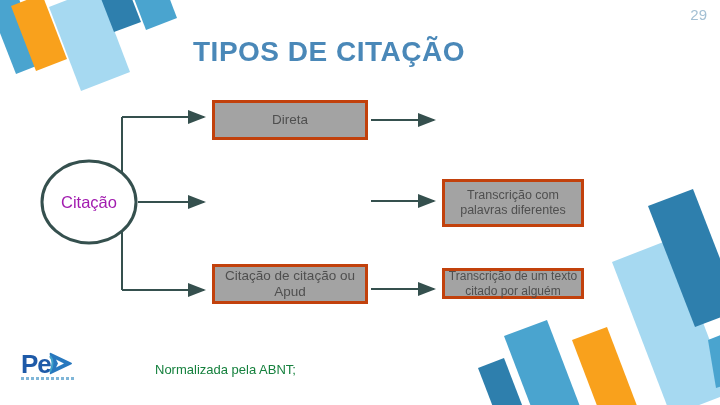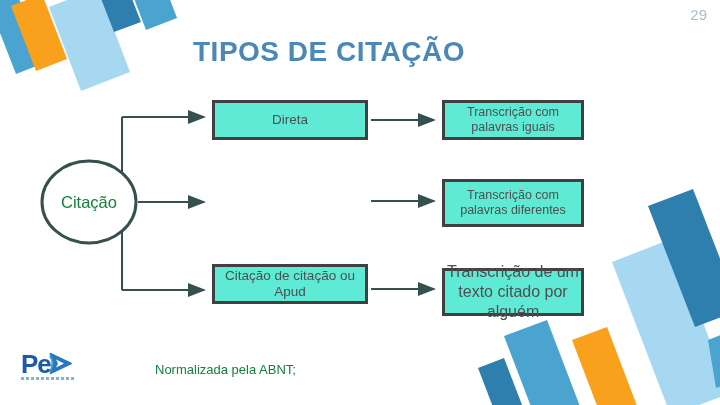--- a/index.html
+++ b/index.html
@@ -9,36 +9,36 @@
   }
   .deco{position:absolute;left:0;top:0;width:100%;height:100%;pointer-events:none;}
   .page-number{
     position:absolute;top:6px;right:13px;font-size:15px;color:#a4c0d4;
   }
   .title{
     position:absolute;left:193px;top:36px;font-size:28px;font-weight:bold;
     color:#4a88b8;letter-spacing:0.5px;white-space:nowrap;
   }
   .node-box{
-    position:absolute;border:3px solid #404040;background:#5eead4;
+    position:absolute;border:3px solid #c2410c;background:#a3a3a3;
     display:flex;align-items:center;justify-content:center;text-align:center;
     color:#4f4f4f;box-sizing:border-box;line-height:1.2;
   }
   .lb{left:212px;width:156px;font-size:13.5px;}
   .rb{left:442px;width:142px;font-size:12.5px;}
   .lb.r1{top:100px;height:40px;}
   .lb.r2{top:181px;height:40px;}
   .lb.r3{top:264px;height:40px;}
   .rb.r1{top:100px;height:40px;}
   .rb.r2{top:179px;height:48px;}
-  .rb.r3{top:268px;height:48px;font-size:16px;line-height:1.25;}
+  .rb.r3{top:268px;height:31px;font-size:12px;line-height:1.25;}
   .root-label{
     position:absolute;left:42px;top:161px;width:94px;height:82px;
     display:flex;align-items:center;justify-content:center;
-    font-size:16.5px;color:#15803d;z-index:3;
+    font-size:16.5px;color:#a21caf;z-index:3;
   }
   .connectors{position:absolute;left:0;top:0;z-index:2;pointer-events:none;}
   .footer-note{
     position:absolute;left:155px;top:362px;font-size:13px;color:#15803d;
   }
   .logo{
     position:absolute;left:21px;top:351px;width:62px;height:36px;z-index:3;
   }
   .logo-text{
     font-size:26px;font-weight:bold;color:#1e5aa8;line-height:1;
@@ -89,21 +89,20 @@
       <path d="M371,120 H434" marker-end="url(#ah)"></path>
       <path d="M371,201 H434" marker-end="url(#ah)"></path>
       <path d="M371,289 H434" marker-end="url(#ah)"></path>
     </g>
     <ellipse cx="89" cy="202" rx="47" ry="41" fill="#ffffff" stroke="#35504e" stroke-width="3"></ellipse>
   </svg>
 
   <div class="root-label">Citação</div>
 
   <div class="node-box lb r1">Direta</div>
-  <div class="node-box rb r1">Transcrição com palavras iguais</div>
 
   <div class="node-box rb r2">Transcrição com palavras diferentes</div>
 
   <div class="node-box lb r3">Citação de citação ou Apud</div>
   <div class="node-box rb r3">Transcrição de um texto citado por alguém</div>
 
   <div class="footer-note">Normalizada pela ABNT;</div>
 
   <div class="logo">
     <span class="logo-text">Pe</span><svg class="logo-mark" width="26" height="24" viewBox="0 0 26 24" xmlns="http://www.w3.org/2000/svg">

